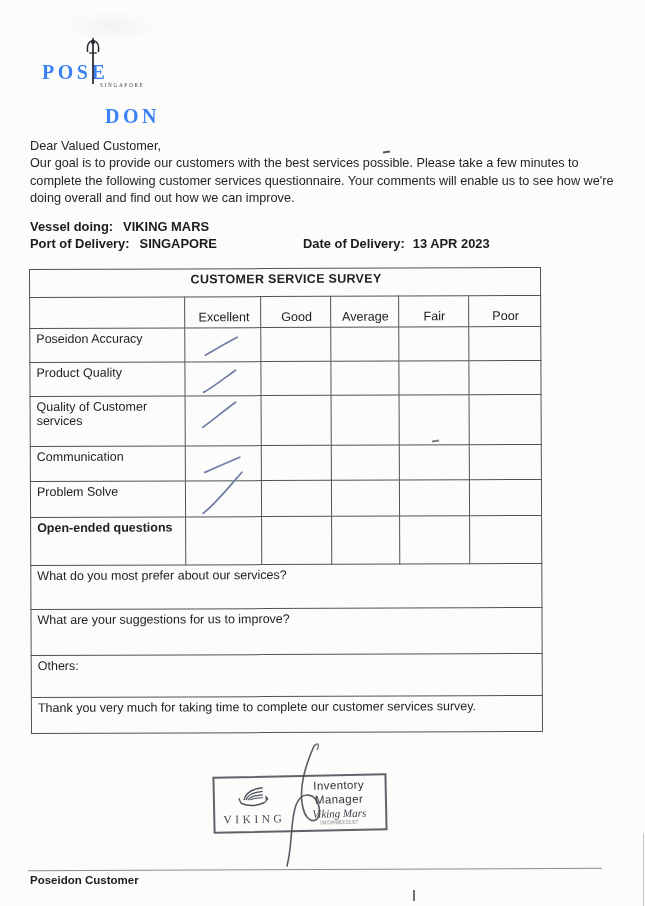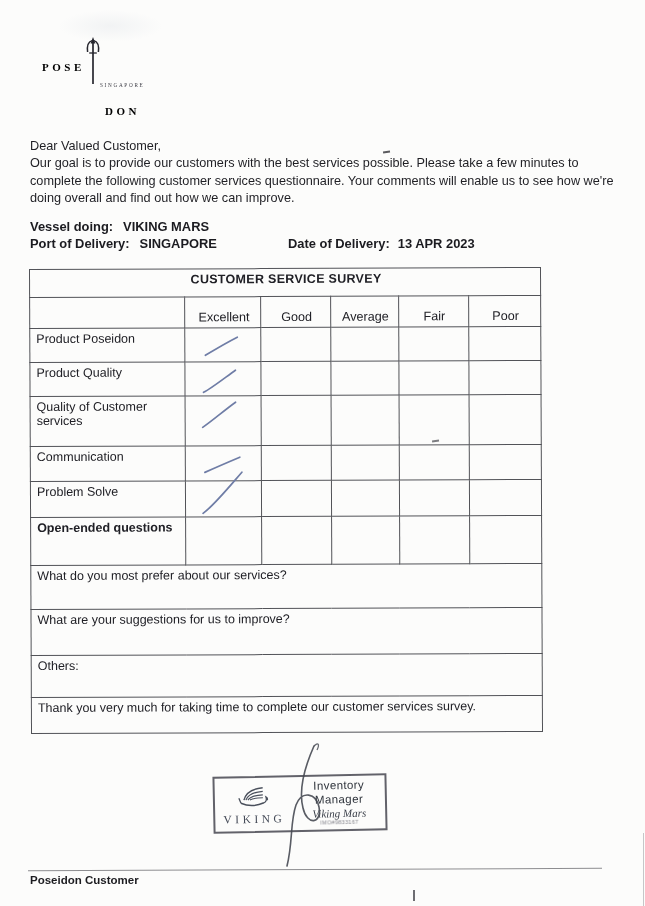--- a/index.html
+++ b/index.html
@@ -5,39 +5,39 @@
   html,body{margin:0;padding:0;background:#ffffff;}
   .page{
     position:relative;width:645px;height:906px;background:#fcfcfb;
     font-family:"Liberation Sans",sans-serif;color:#1e1e22;overflow:hidden;
   }
   
   .logo{position:absolute;left:0;top:0;}
   .smudge{position:absolute;left:58px;top:10px;width:105px;height:32px;
     background:radial-gradient(ellipse at center,#edeff1 0%,rgba(255,255,255,0) 70%);opacity:.7;}
   .word-left,.word-right{position:absolute;top:61px;font-family:"Liberation Serif",serif;
-    font-size:11px;font-weight:600;letter-spacing:3.5px;color:#000000;}
+    font-size:20px;font-weight:600;letter-spacing:3.5px;color:#3b82f6;}
   .word-left{left:42px;}
   .word-right{left:105px;margin-top:44px;}
   .trident{position:absolute;left:85px;top:37px;overflow:visible;}
   .logo-sub{position:absolute;left:100px;top:82px;font-family:"Liberation Serif",serif;
     font-size:5.2px;letter-spacing:1.7px;color:#3c3c44;}
   
   .doc-title{position:absolute;left:0;top:103px;width:645px;text-align:center;
     font-size:18px;font-weight:500;letter-spacing:.4px;color:#1b1b1f;}
   .intro{position:absolute;left:30px;top:138px;width:594px;font-size:12.7px;line-height:1.37;color:#1f1f24;}
   .intro .salutation{display:block;}
   .dash-artifact{position:absolute;width:7px;height:1.6px;background:#5a5a5e;transform:rotate(-8deg);}
   .dash-1{left:383px;top:151px;}
   .dash-2{left:432px;top:440px;background:#7c7c80;}
   
   .delivery{position:absolute;left:30px;top:219px;font-size:12.9px;font-weight:bold;color:#1b1b20;}
   .delivery .line{height:17px;}
   .delivery .val{margin-left:10px;}
-  .date-block{position:absolute;left:288px;top:236px;font-size:12.9px;font-weight:bold;color:#1b1b20;}
+  .date-block{position:absolute;left:303px;top:236px;font-size:12.9px;font-weight:bold;color:#1b1b20;}
   .date-block .val{margin-left:8px;}
   
   table.survey{position:absolute;left:30px;top:268px;width:512px;border-collapse:collapse;
     transform:rotate(-0.25deg);table-layout:fixed;}
   table.survey td{border:1px solid #525358;font-size:12.5px;vertical-align:top;padding:3px 4px 0 6px;color:#202026;}
   td.t-title{ text-align:center;font-weight:bold;font-size:14.5px;letter-spacing:.3px;height:24px;
     vertical-align:middle;padding:0;color:#17171b;}
   tr.t-head td{text-align:center;vertical-align:bottom;padding-bottom:3px;height:24px;font-size:12.6px;}
   td.rate{padding:0;overflow:visible;}
   td.rate svg{display:block;margin:2px 0 0 6px;overflow:visible;}
@@ -116,21 +116,21 @@
     </tr>
     <tr class="t-head">
       <td></td>
       <td>Excellent</td>
       <td>Good</td>
       <td>Average</td>
       <td>Fair</td>
       <td>Poor</td>
     </tr>
     <tr style="height:30px">
-      <td>Product Poseidon</td>
+      <td>Poseidon Accuracy</td>
       <td class="rate">
             <svg width="56" height="28" viewBox="0 0 56 28">
               <path d="M8 22 C 18 16, 30 9, 40 4" stroke="#6f7da6" stroke-width="1.7" fill="none" stroke-linecap="round"></path>
             </svg>
           </td>
       <td class="rate"></td>
       <td class="rate"></td>
       <td class="rate"></td>
       <td class="rate"></td>
     </tr>

